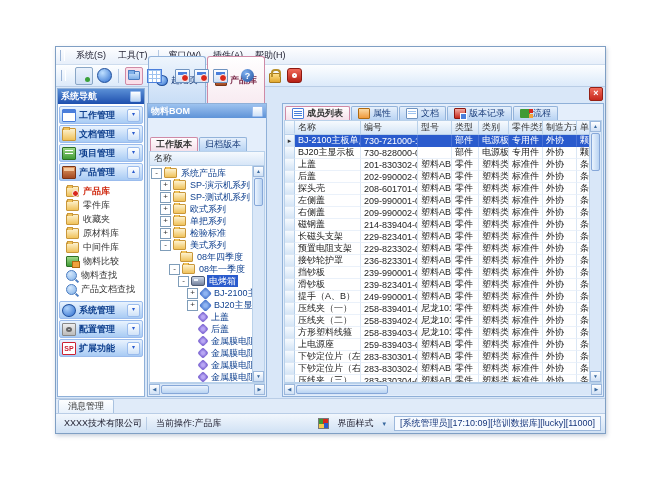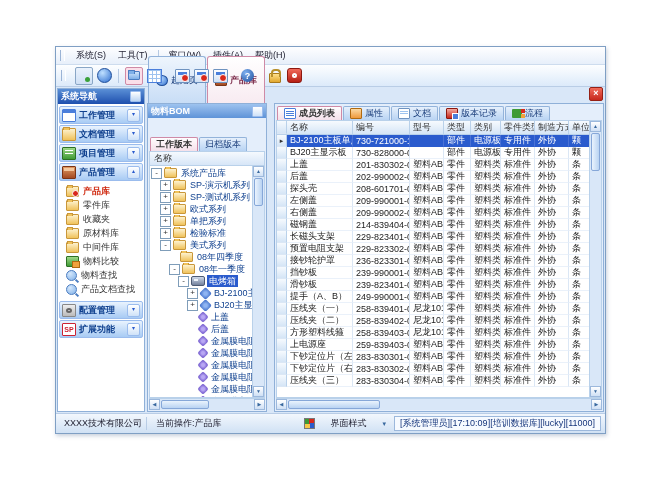--- a/index.html
+++ b/index.html
@@ -111,21 +111,21 @@
   .trow.sel .tlabel{background:#2a5bcd;color:#fff;}
   
   .vscroll{width:11px;flex:none;background:#d9e7f8;border-left:1px solid #b9d1ea;display:flex;flex-direction:column;}
   .hscroll{height:11px;flex:none;background:#d9e7f8;border-top:1px solid #b9d1ea;display:flex;align-items:stretch;}
   .sbtn{flex:none;width:11px;height:11px;background:linear-gradient(#fff,#cfe0f5);border:1px solid #9cb8dc;color:#38689e;
     font-size:5px;line-height:9px;text-align:center;box-sizing:border-box;}
   .vthumb{height:36px;margin:1px;background:linear-gradient(90deg,#eaf3fd,#b9d3f2);border:1px solid #86a7d8;border-radius:2px;}
   .hthumb{width:46px;margin:1px;background:linear-gradient(#eaf3fd,#b9d3f2);border:1px solid #86a7d8;border-radius:2px;}
   .vthumb.short{height:26px;}
   
-  .members{flex:1;min-width:0;display:flex;flex-direction:column;margin-left:7px;border:1px solid #8fb0d8;background:#e4eefb;}
+  .members{flex:1;min-width:0;display:flex;flex-direction:column;margin-left:15px;border:1px solid #8fb0d8;background:#e4eefb;}
   .mtabs{height:15px;flex:none;display:flex;align-items:flex-end;gap:1px;padding:1px 2px 0;}
   .mtab{height:13px;display:flex;align-items:center;gap:3px;padding:0 6px;border:1px solid #93b3da;border-bottom:none;
     border-radius:2px 2px 0 0;background:linear-gradient(#e6f0fc,#b8d3f3);color:#1c3f7c;white-space:nowrap;}
   .mtab.active{background:linear-gradient(#fffdfe,#f5e0ea);border-color:#cf8aa6;font-weight:bold;color:#333;}
   .mi{width:10px;height:9px;flex:none;position:relative;border-radius:1px;}
   .mi-list-icon{background:#fff;border:1px solid #4a7edb;}
   .mi-list-icon::after{content:"";position:absolute;left:1px;right:1px;top:2px;height:1px;background:#4a7edb;box-shadow:0 2px 0 #4a7edb,0 4px 0 #4a7edb;}
   .mi-properties-icon{background:linear-gradient(#fbd9a2,#ef9a3c);border:1px solid #b06a10;}
   .mi-document-icon{background:#fff;border:1px solid #6f93c0;}
   .mi-document-icon::after{content:"";position:absolute;left:1px;right:1px;top:2px;height:1px;background:#9ec3ef;box-shadow:0 2px 0 #9ec3ef;}
@@ -146,21 +146,21 @@
   .mrow.sel .td{background:#2a5bcd;color:#fff;border-right-color:#4a72d5;border-bottom-color:#2a5bcd;}
   
   .msgstrip{height:14px;flex:none;background:#e0ebf9;border-top:1px solid #b9cde6;display:flex;align-items:flex-end;padding:0 2px;}
   .msgtab{height:13px;display:flex;align-items:center;padding:0 9px;background:linear-gradient(#fdfeff,#e8f1fb);
     border:1px solid #a9c2e0;border-bottom:none;border-radius:2px 2px 0 0;color:#333;}
   .statusbar{height:19px;flex:none;background:linear-gradient(#f2f7fd,#d0e1f4);border-top:1px solid #b9cde6;
     display:flex;align-items:center;padding:0 4px;gap:5px;color:#223;}
   .scell{padding:0 4px;border-right:1px solid #b9cde6;height:13px;display:flex;align-items:center;white-space:nowrap;}
   .sfill{flex:1;}
   .styleico{width:9px;height:9px;flex:none;background:conic-gradient(#d8281c 0 25%,#2a5bcd 0 50%,#f7c948 0 75%,#3f9a34 0);border:1px solid #777;}
-  .stylesel{display:flex;align-items:center;gap:16px;padding:0 3px;height:13px;}
+  .stylesel{display:flex;align-items:center;gap:9px;padding:0 3px;height:13px;}
   .stylearrow{font-size:7px;color:#38689e;}
   .session{background:#f6faff;border:1px solid #9cb8dc;height:13px;display:flex;align-items:center;padding:0 5px;color:#16367c;white-space:nowrap;}
 </style>
 </head>
 <body>
 
 <div class="canvas">
   <div class="window">
 
     <div class="menubar">
@@ -249,20 +249,25 @@
                 <span class="lbl">物料比较</span>
               </div>
               <div class="sbitem">
                 <span class="sii sii-search"></span>
                 <span class="lbl">物料查找</span>
               </div>
               <div class="sbitem">
                 <span class="sii sii-search"></span>
                 <span class="lbl">产品文档查找</span>
               </div>
+            </div>
+            <div class="sbgroup">
+              <span class="sgi sgi-system"></span>
+              <span>系统管理</span>
+              <span class="sbchev">▾</span>
             </div>
             <div class="sbgroup">
               <span class="sgi sgi-config"></span>
               <span>配置管理</span>
               <span class="sbchev">▾</span>
             </div>
             <div class="sbgroup">
               <span class="sgi sgi-sp"></span>
               <span>扩展功能</span>
               <span class="sbchev">▾</span>
@@ -720,20 +725,23 @@
               <div class="hthumb" style="width:90px"></div>
               <div style="flex:1"></div>
               <div class="sbtn">▶</div>
             </div>
           </div>
 
         </div>
       </div>
     </div>
 
+    <div class="msgstrip">
+      <div class="msgtab">消息管理</div>
+    </div>
 
     <div class="statusbar">
       <span class="scell">XXXX技术有限公司</span>
       <span class="scell" style="border-right:none">当前操作:产品库</span>
       <span class="sfill"></span>
       <span class="stylesel">
         <span class="styleico"></span>
         <span>界面样式</span>
         <span class="stylearrow">▾</span>
       </span>

